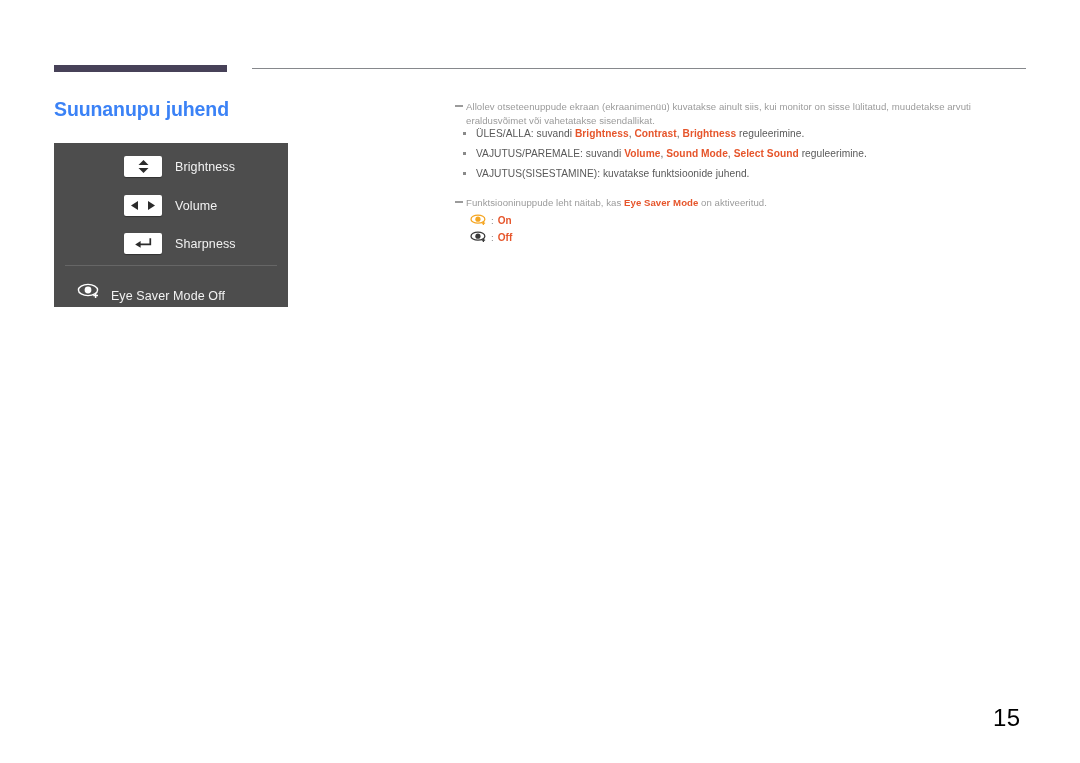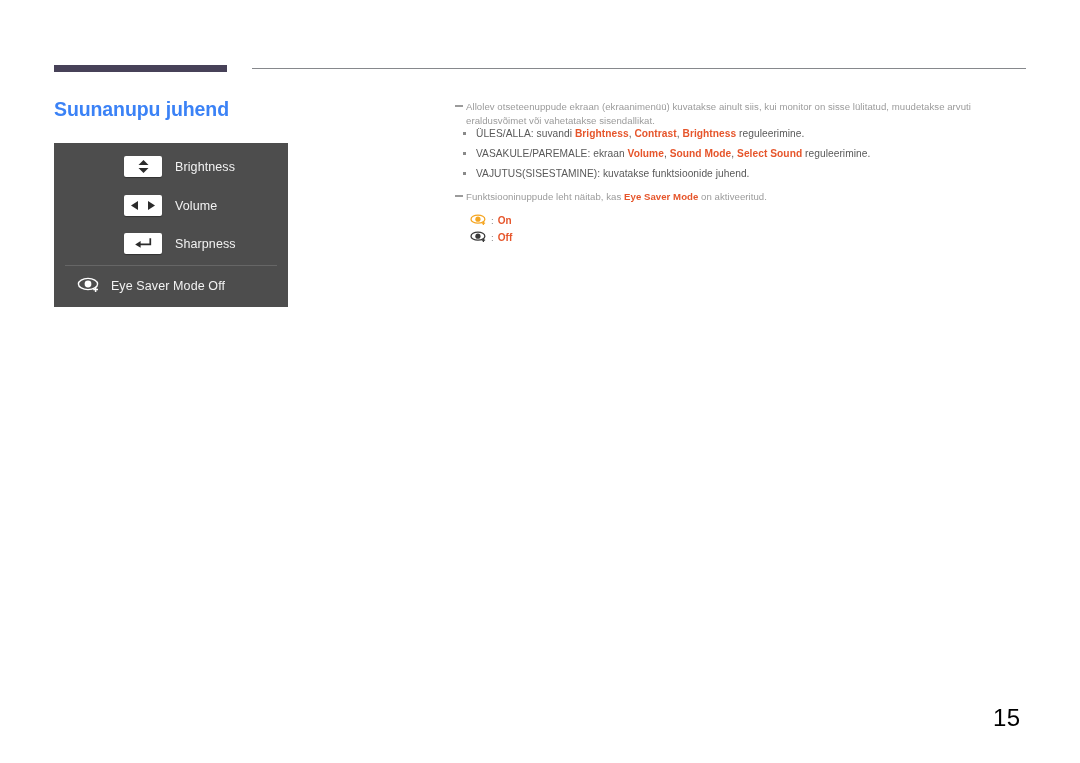--- a/index.html
+++ b/index.html
@@ -107,21 +107,21 @@
     background: #666666;
   }
 
   #osd-eye-row {
     position: absolute;
     left: 0;
     top: 126px;
     width: 194px;
     height: 34px;
     display: flex;
-    align-items: center;
+    align-items: flex-end;
     justify-content: center;
     gap: 9px;
   }
   #osd-eye-row .eye-label {
     font-size: 12.5px;
     color: #f2f2f2;
     white-space: nowrap;
     letter-spacing: 0.1px;
   }
 
@@ -142,21 +142,21 @@
   }
   .note .dash {
     position: absolute;
     left: 0;
     top: 5px;
     width: 8px;
     height: 1.6px;
     background: #9b9b9b;
   }
   .note-1 { }
-  .note-2 { margin-top: 10px; }
+  .note-2 { margin-top: 16px; }
 
   .bullet-list {
     margin: 0;
     padding: 0;
     list-style: none;
   }
   .bullet-item {
     position: relative;
     padding-left: 21px;
     font-size: 10.2px;
@@ -277,21 +277,21 @@
     <span>Allolev otseteenuppude ekraan (ekraanimenüü) kuvatakse ainult siis, kui monitor on sisse lülitatud, muudetakse arvuti eraldusvõimet või vahetatakse sisendallikat.</span>
   </div>
 
   <ul class="bullet-list">
 
     <li class="bullet-item">
       <span class="dot"></span><span>ÜLES/ALLA: suvandi </span><span class="hl">Brightness</span><span>, </span><span class="hl">Contrast</span><span>, </span><span class="hl">Brightness</span><span> reguleerimine.</span>
     </li>
 
     <li class="bullet-item">
-      <span class="dot"></span><span>VASAKULE/PAREMALE: ekraan </span><span class="hl">Volume</span><span>, </span><span class="hl">Sound Mode</span><span>, </span><span class="hl">Select Sound</span><span> reguleerimine.</span>
+      <span class="dot"></span><span>VAJUTUS/PAREMALE: suvandi </span><span class="hl">Volume</span><span>, </span><span class="hl">Sound Mode</span><span>, </span><span class="hl">Select Sound</span><span> reguleerimine.</span>
     </li>
 
     <li class="bullet-item">
       <span class="dot"></span><span>VAJUTUS(SISESTAMINE): kuvatakse funktsioonide juhend.</span>
     </li>
 
   </ul>
 
   <div class="note note-2">
     <span class="dash"></span><span>Funktsiooninuppude leht näitab, kas </span><span class="hl">Eye Saver Mode</span><span> on aktiveeritud.</span>

